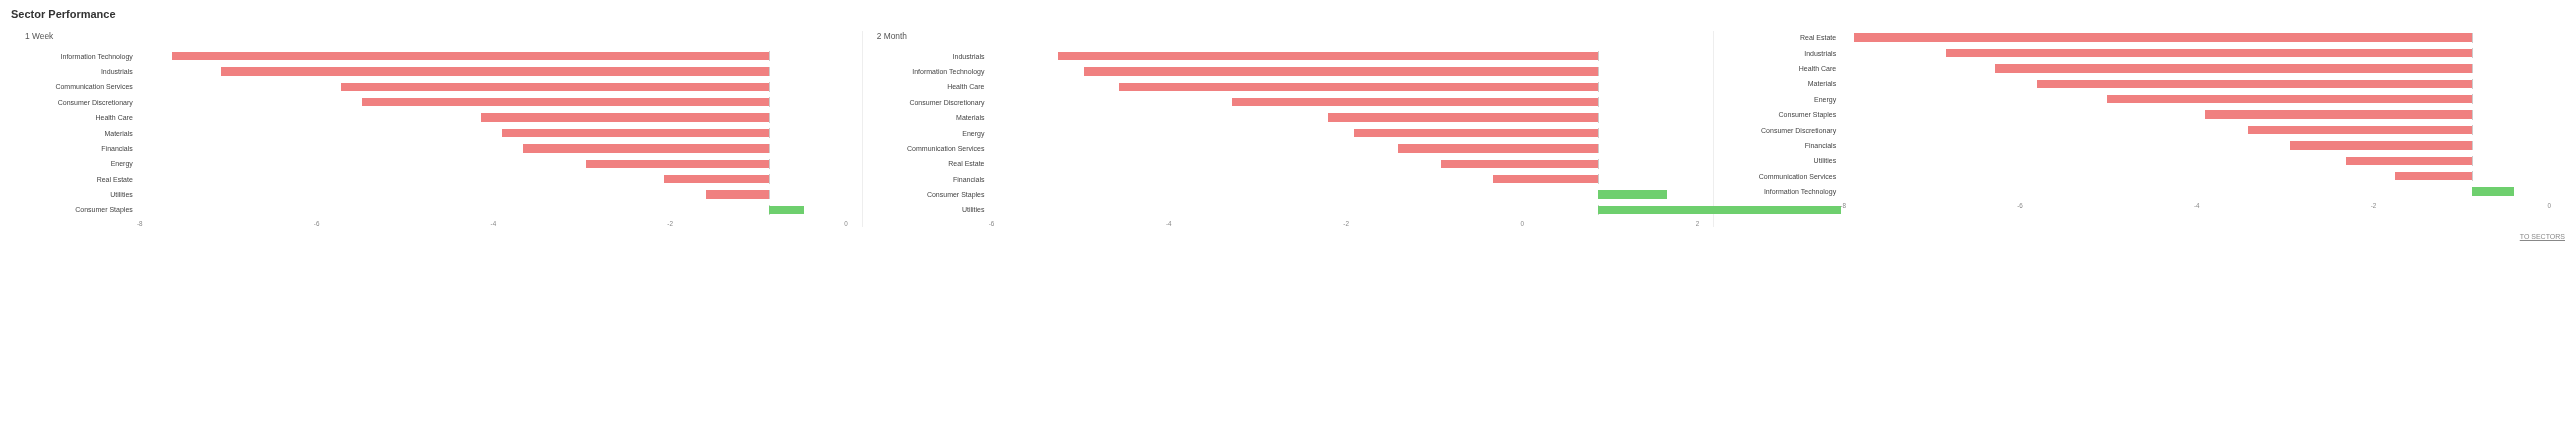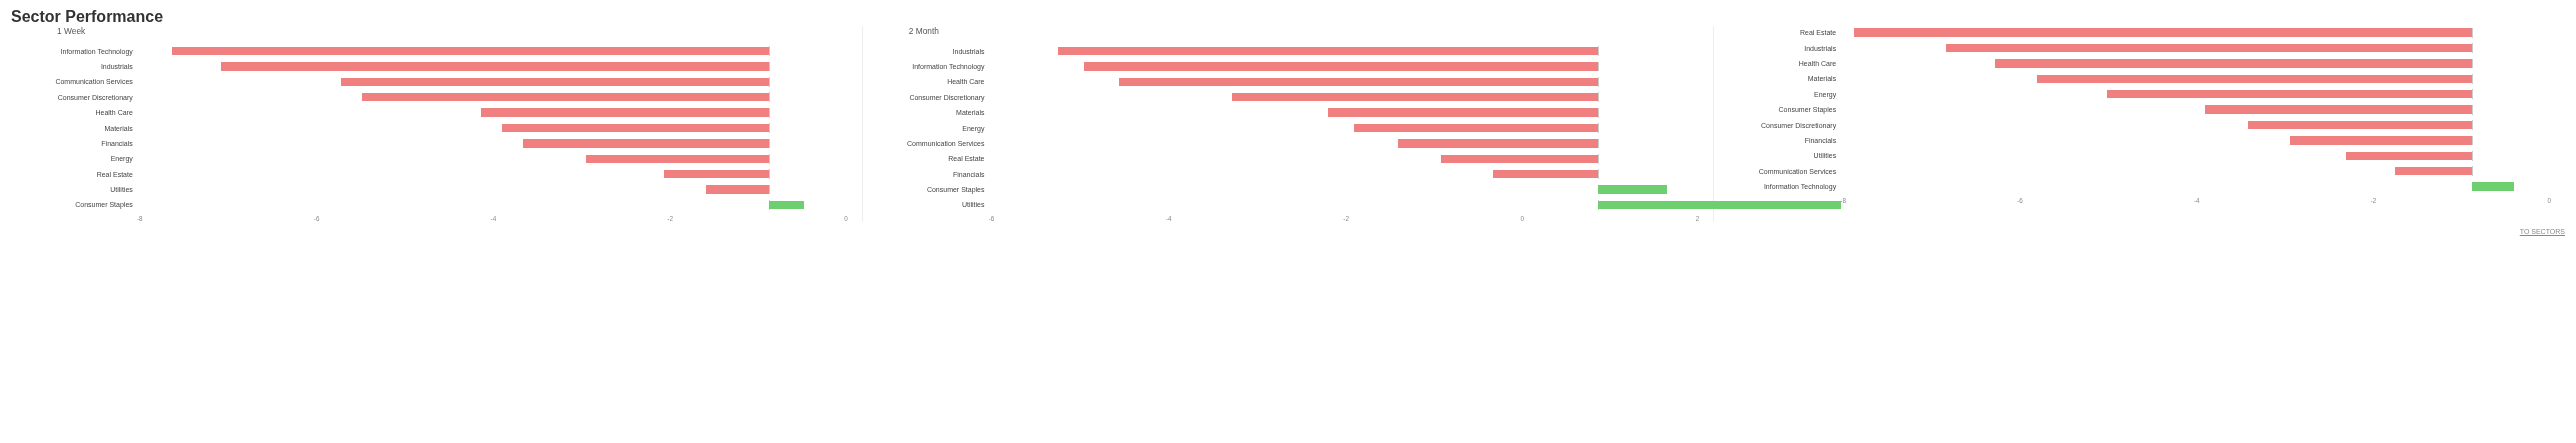--- a/index.html
+++ b/index.html
@@ -6,42 +6,42 @@
     body {
       background: #fff;
       font-family: Arial, sans-serif;
       font-size: 7.7px;
       color: #333;
       padding: 8.4px 11px;
       width: 2576px;
       min-height: 443px;
     }
     .page-title {
-      font-size: 16px;
+      font-size: 11px;
       font-weight: bold;
+      margin-bottom: 11px;
     }
     .charts-container {
       display: flex;
       gap: 0;
       width: 100%;
     }
     .chart-section {
       flex: 1;
       padding: 0 14px;
       border-right: 0.7px solid #eee;
       position: relative;
     }
     .chart-section:last-child {
       border-right: none;
     }
     .chart-title {
       font-size: 8.4px;
       color: #555;
       margin-bottom: 8.4px;
-      margin-left: 32px;
     }
     .chart-area {
       display: flex;
       flex-direction: column;
       gap: 2.8px;
       position: relative;
     }
     .bar-row {
       display: flex;
       align-items: center;

